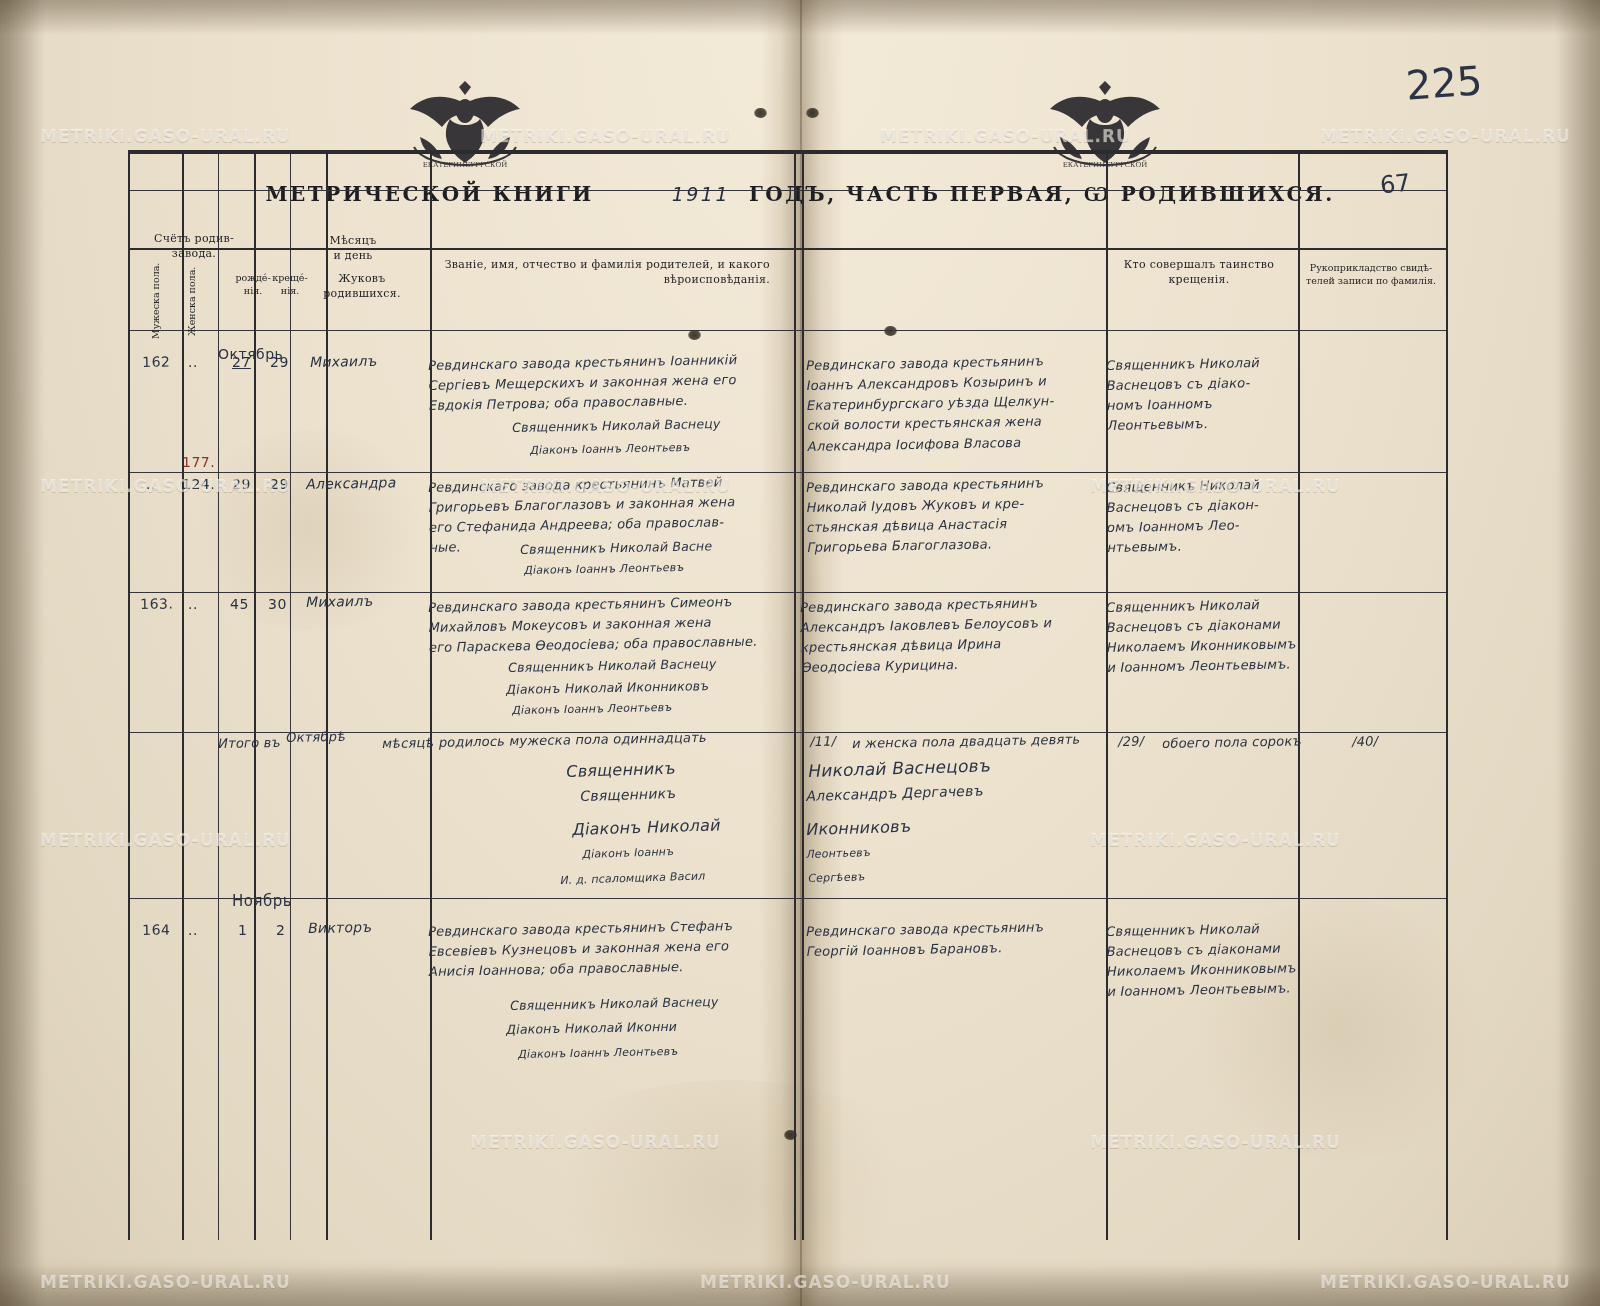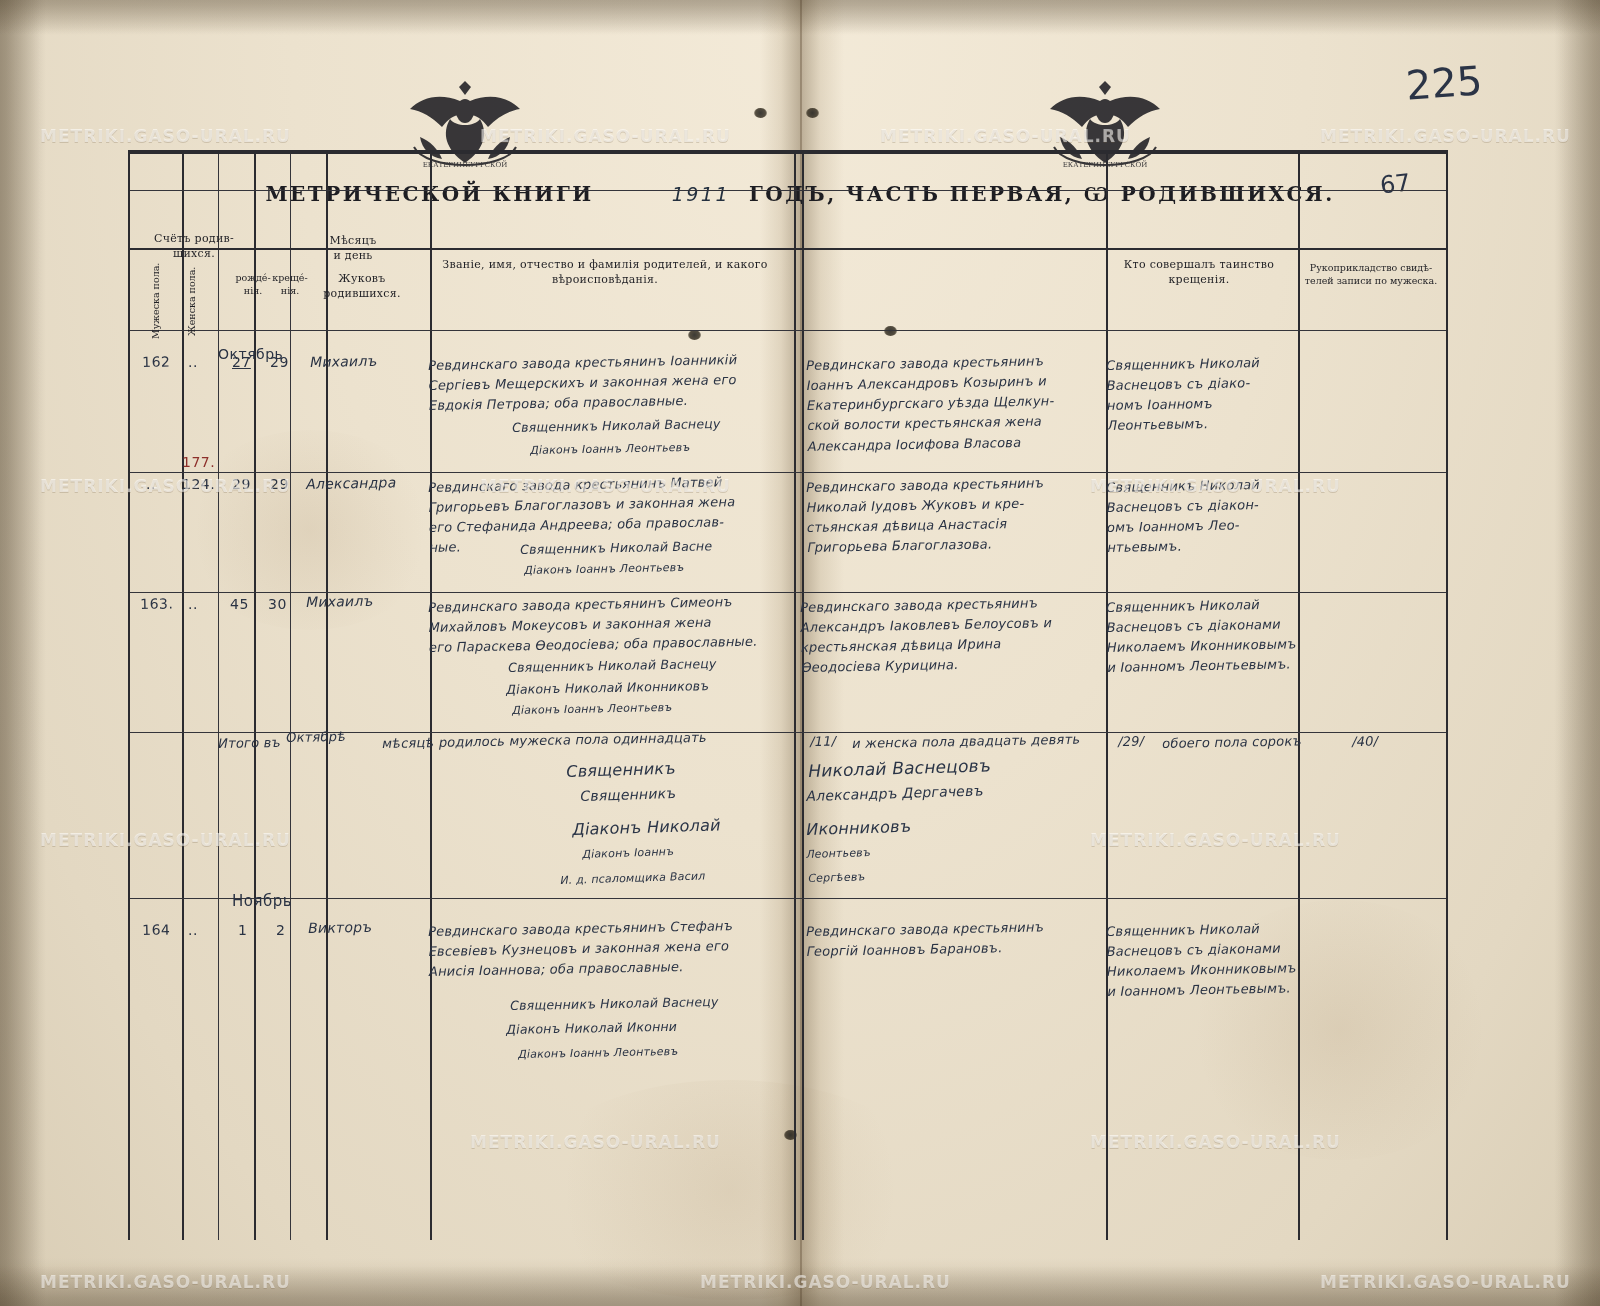--- a/index.html
+++ b/index.html
@@ -232,38 +232,38 @@
     <div class="hline" style="top:38px;"></div>
     <div class="hline thick" style="top:96px;"></div>
     <div class="hline" style="top:178px;"></div>
     <div class="hline" style="top:320px;"></div>
     <div class="hline" style="top:440px;"></div>
     <div class="hline" style="top:580px;"></div>
     <div class="hline" style="top:746px;"></div>
   </div>
 
   <div class="colhead" style="left:140px;top:232px;width:108px;white-space:pre-line;">Счётъ родив-
-шихся.</div>
+завода.</div>
   <div class="colhead" style="left:300px;top:234px;width:106px;white-space:pre-line;">Мѣсяцъ
 и день</div>
   <div class="colhead small vert" style="left:150px;top:262px;height:78px;">Мужеска
 пола.</div>
   <div class="colhead small vert" style="left:186px;top:262px;height:78px;">Женска
 пола.</div>
   <div class="colhead small" style="left:226px;top:272px;width:54px;white-space:pre-line;">рождé-
 нія.</div>
   <div class="colhead small" style="left:262px;top:272px;width:56px;white-space:pre-line;">крещé-
 нія.</div>
   <div class="colhead" style="left:300px;top:272px;width:124px;">Жуковъ родившихся.</div>
-  <div class="colhead" style="left:430px;top:258px;width:350px;white-space:pre-line;">Званіе, имя, отчество и фамилія родителей, и какого
+  <div class="colhead" style="left:420px;top:258px;width:350px;white-space:pre-line;text-align:right;">Званіе, имя, отчество и фамилія родителей, и какого
 вѣроисповѣданія.</div>
   <div class="colhead" style="left:1108px;top:258px;width:182px;white-space:pre-line;">Кто совершалъ таинство
 крещенія.</div>
   <div class="colhead small" style="left:1300px;top:262px;width:142px;white-space:pre-line;">Рукоприкладство свидѣ-
-телей записи по мужеска.</div>
+телей записи по фамилія.</div>
 
   <div class="hw num tilt" style="left:142px;top:352px;">162</div>
   <div class="hw num" style="left:218px;top:344px;">Октябрь</div>
   <div class="hw num" style="left:188px;top:352px;">..</div>
   <div class="hw num" style="left:232px;top:352px;text-decoration:underline;">27</div>
   <div class="hw num" style="left:270px;top:352px;">29</div>
   <div class="hw name tilt" style="left:310px;top:352px;">Михаилъ</div>
   <div class="hw tilt" style="left:428px;top:356px;width:340px;">Ревдинскаго завода крестьянинъ Іоанникій
 Сергіевъ Мещерскихъ и законная жена его
 Евдокія Петрова; оба православные.</div>

